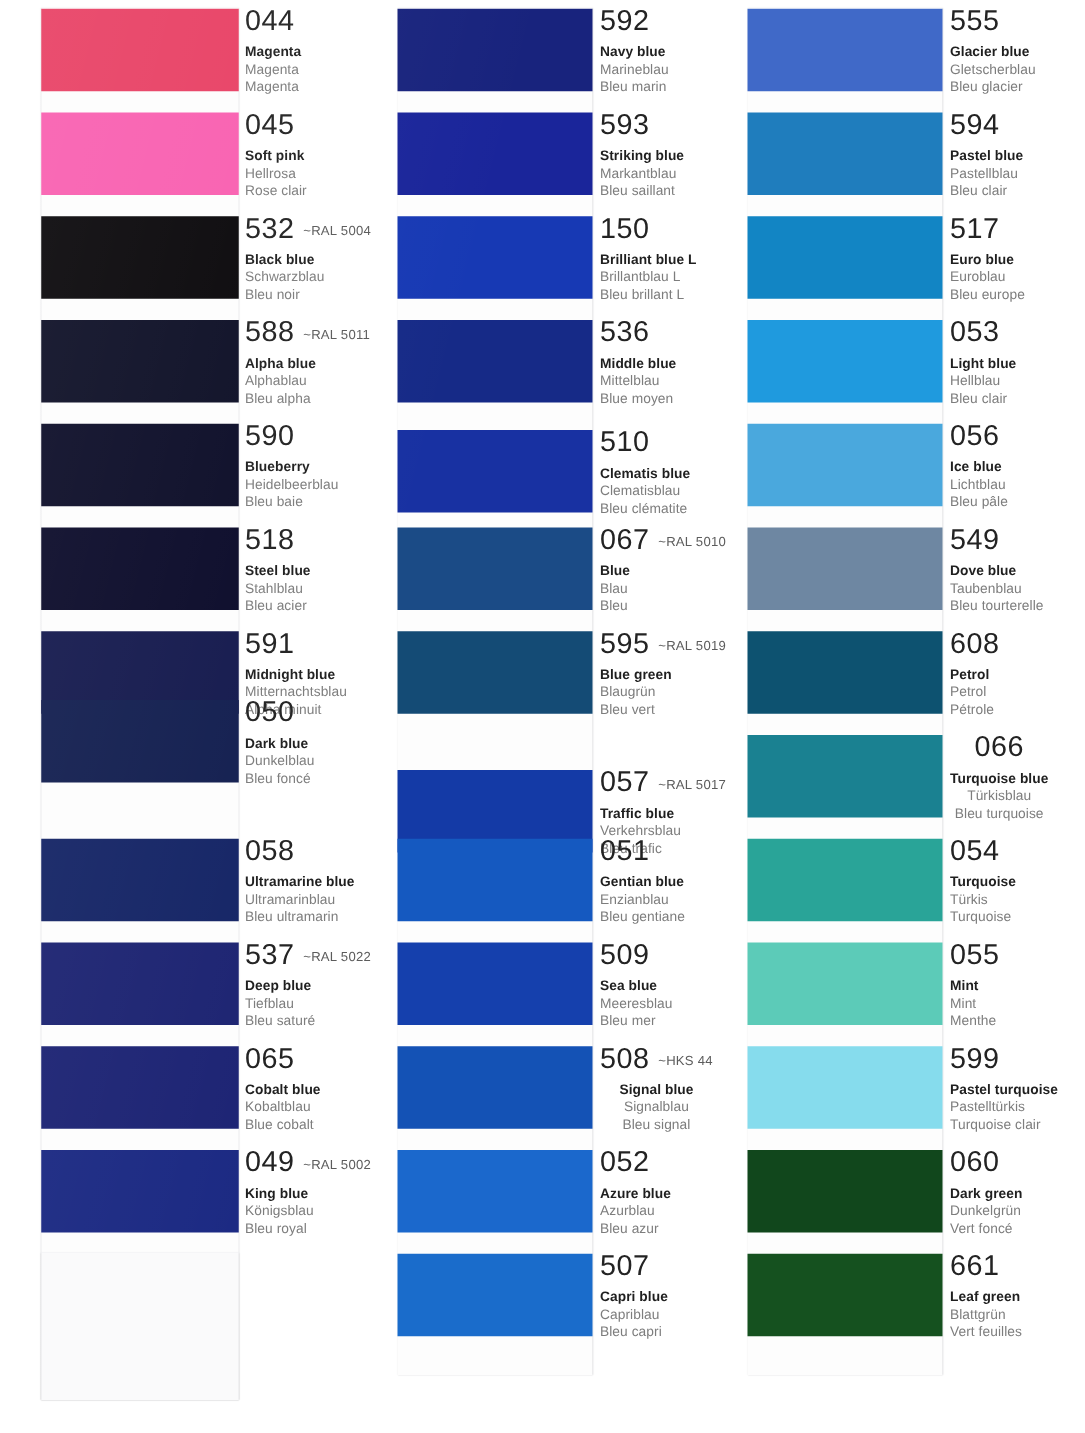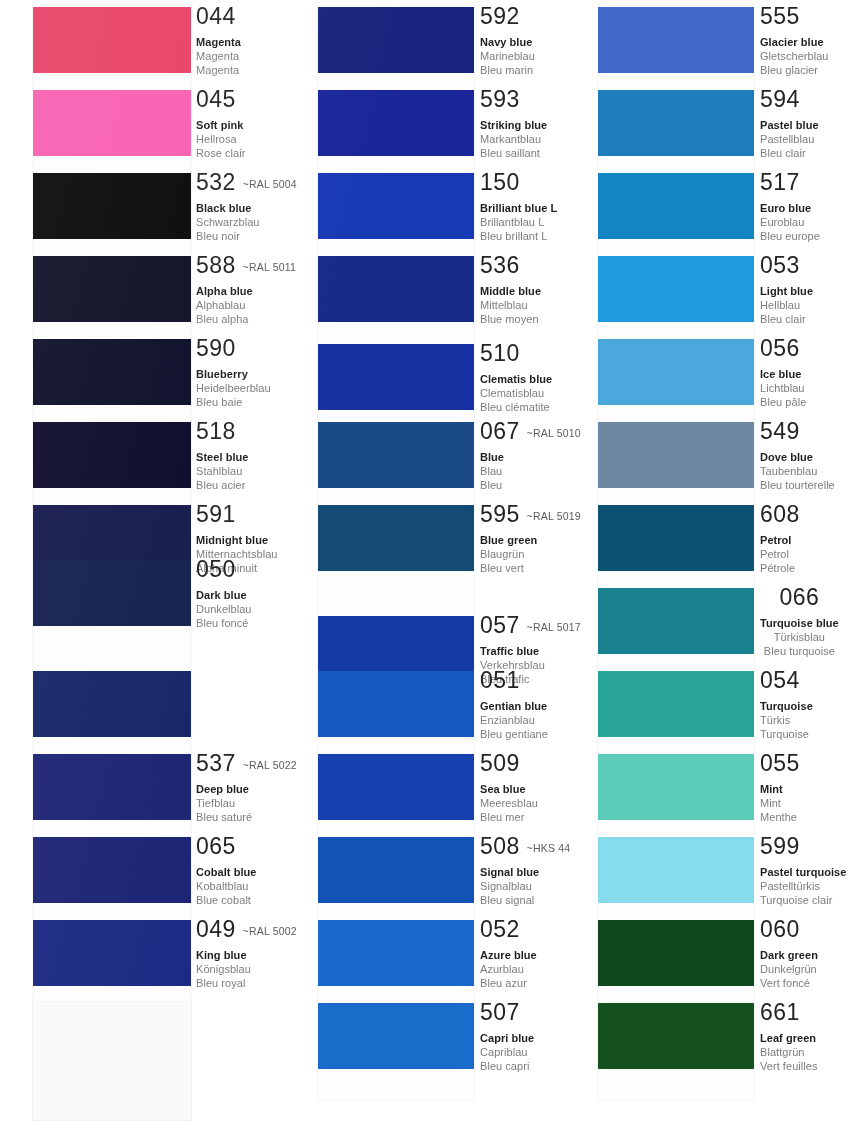--- a/index.html
+++ b/index.html
@@ -188,20 +188,26 @@
           <div class="sw" title="Dark blue" style="background: rgb(19, 31, 80);"></div>
           <div class="meta">
             <div class="codeline"><span class="code">050</span></div>
             <span class="nm-en">Dark blue</span>
             <span class="nm-de">Dunkelblau</span>
             <span class="nm-fr">Bleu foncé</span>
           </div>
         </div>
         <div class="row" style="top: 671px;">
           <div class="sw" title="Ultramarine blue" style="background: rgb(21, 37, 102);"></div>
+          <div class="meta">
+            <div class="codeline"><span class="code">058</span></div>
+            <span class="nm-en">Ultramarine blue</span>
+            <span class="nm-de">Ultramarinblau</span>
+            <span class="nm-fr">Bleu ultramarin</span>
+          </div>
         </div>
         <div class="row" style="top: 754px;">
           <div class="sw" title="Deep blue" style="background: rgb(29, 36, 114);"></div>
           <div class="meta">
             <div class="codeline"><span class="code">537</span><span class="ral">~RAL 5022</span></div>
             <span class="nm-en">Deep blue</span>
             <span class="nm-de">Tiefblau</span>
             <span class="nm-fr">Bleu saturé</span>
           </div>
         </div>
@@ -313,21 +319,21 @@
         </div>
         <div class="row" style="top: 754px;">
           <div class="sw" title="Sea blue" style="background: rgb(21, 64, 173);"></div>
           <div class="meta">
             <div class="codeline"><span class="code">509</span></div>
             <span class="nm-en">Sea blue</span>
             <span class="nm-de">Meeresblau</span>
             <span class="nm-fr">Bleu mer</span>
           </div>
         </div>
-        <div class="row" style="top: 837px;">
+        <div class="row" style="top: 837px; text-align: center;">
           <div class="sw" title="Signal blue" style="background: rgb(20, 82, 181);"></div>
           <div class="meta">
             <div class="codeline"><span class="code">508</span><span class="ral">~HKS 44</span></div>
             <span class="nm-en">Signal blue</span>
             <span class="nm-de">Signalblau</span>
             <span class="nm-fr">Bleu signal</span>
           </div>
         </div>
         <div class="row" style="top: 920px;">
           <div class="sw" title="Azure blue" style="background: rgb(27, 104, 204);"></div>

